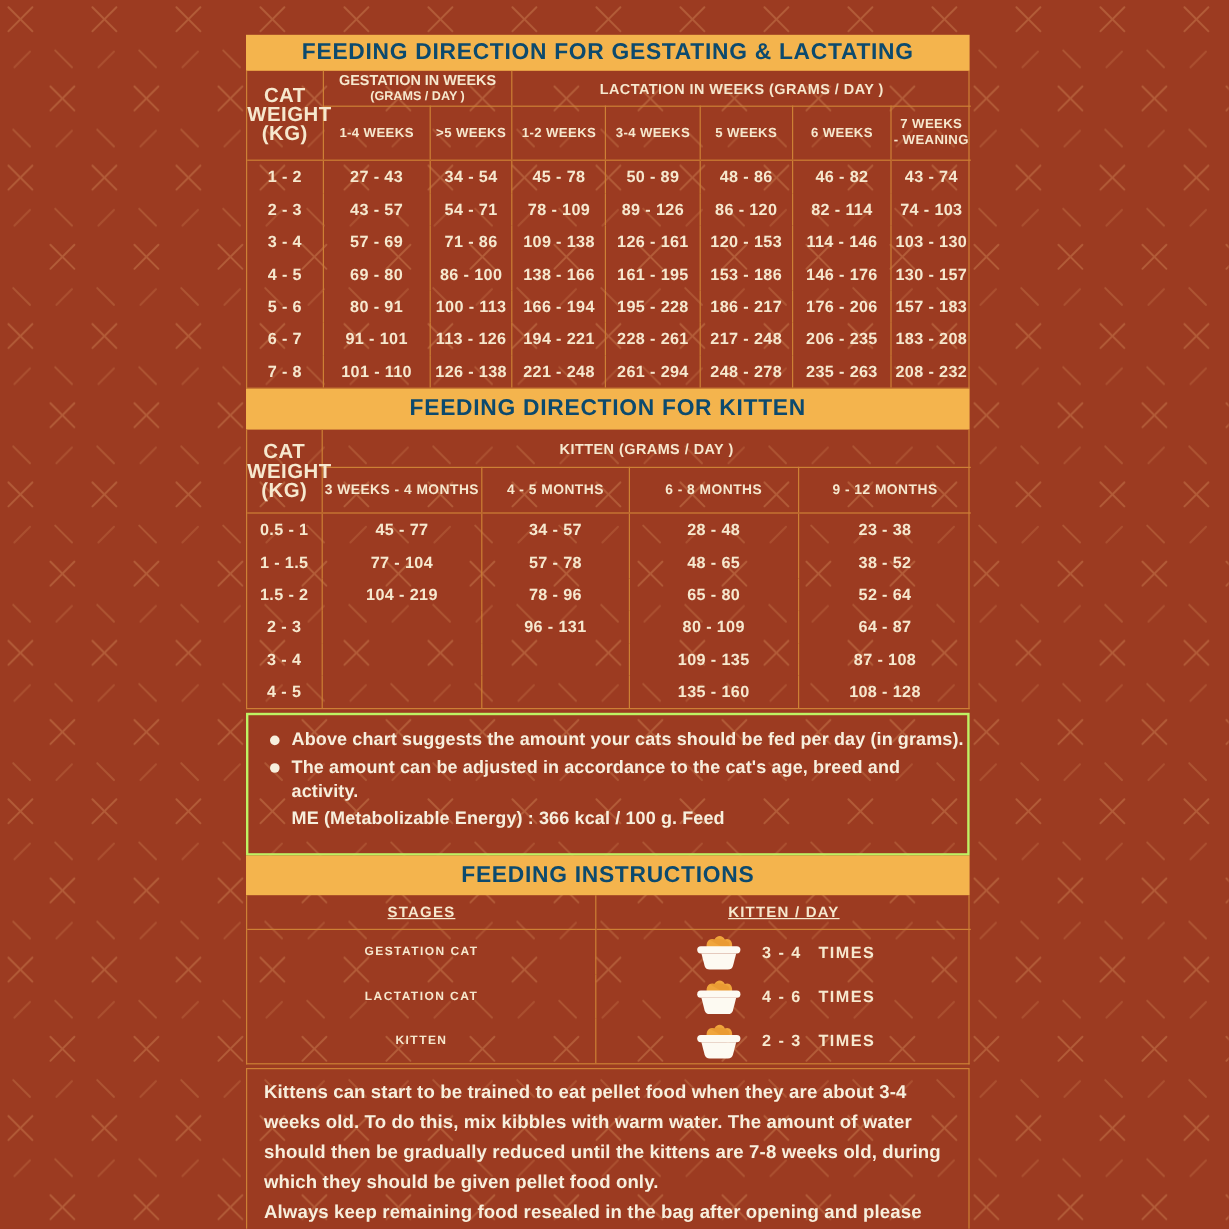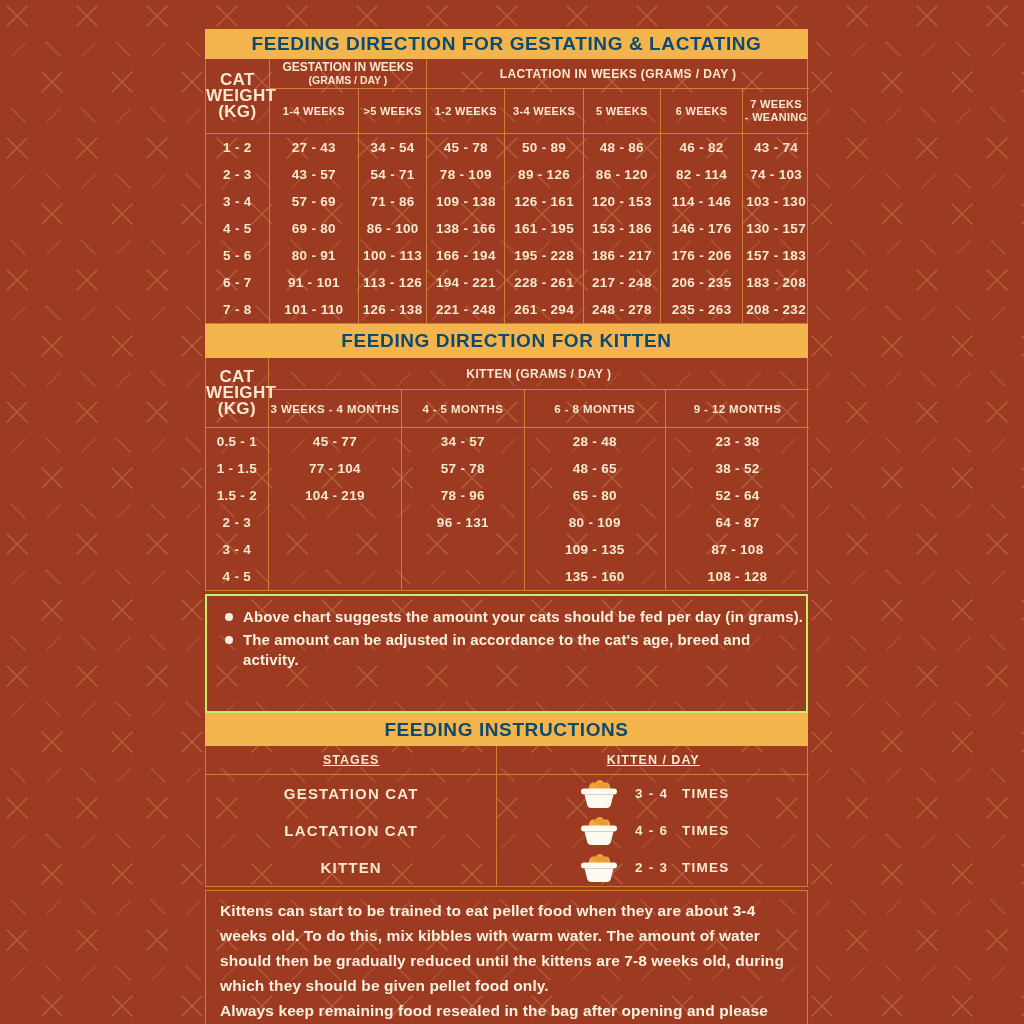--- a/index.html
+++ b/index.html
@@ -43,21 +43,21 @@
   .notesbox{
     border:2px solid #bef264;margin-top:3px;height:119px;
     padding:11px 0 0 18px;box-sizing:border-box;color:#f7efdd;
   }
   .note{display:flex;align-items:flex-start;margin-bottom:3px;}
   .dot{width:8px;height:8px;border-radius:50%;background:#f7efdd;margin:6px 10px 0 0;flex:none;}
   .note span{font-size:15px;letter-spacing:.1px;line-height:20px;}
   .meline{margin:4px 0 0 18px;font-size:15px;letter-spacing:.1px;}
   .t3 thead th{height:28px;font-size:12.5px;letter-spacing:1px;text-decoration:underline;}
   .t3 td{height:37px;}
-  .t3 .stagecol{font-size:15px;letter-spacing:1.2px;text-align:center;}
+  .t3 .stagecol{font-size:10px;letter-spacing:1.2px;text-align:center;}
   .timeswrap{display:flex;align-items:center;justify-content:center;gap:14px;}
   .bowl{width:44px;height:31px;flex:none;}
   .timestxt{font-size:13.5px;letter-spacing:1.2px;color:#f6e8ce;}
   .footerbox{
     border:1px solid #cd8035;margin-top:3px;
     padding:7px 13px 8px 14px;color:#f7efdd;
   }
   .footerbox p{margin:0;font-size:15.5px;line-height:25px;letter-spacing:.1px;}
 </style>
 </head>
@@ -285,20 +285,21 @@
           <span class="dot"></span>
           <span>Above chart suggests the amount your cats should be fed per day (in grams).</span>
         </div>
 
         <div class="note">
           <span class="dot"></span>
           <span>The amount can be adjusted in accordance to the cat's age, breed and activity.</span>
         </div>
 
       </div>
+    <div class="meline">ME (Metabolizable Energy) : 366 kcal / 100 g. Feed</div>
   </div>
 
   <div class="band b3">FEEDING INSTRUCTIONS</div>
 
   <div class="sect">
     <table class="t3">
       <colgroup>
         <col style="width:290px">
           <col style="width:311px">
       </colgroup>

